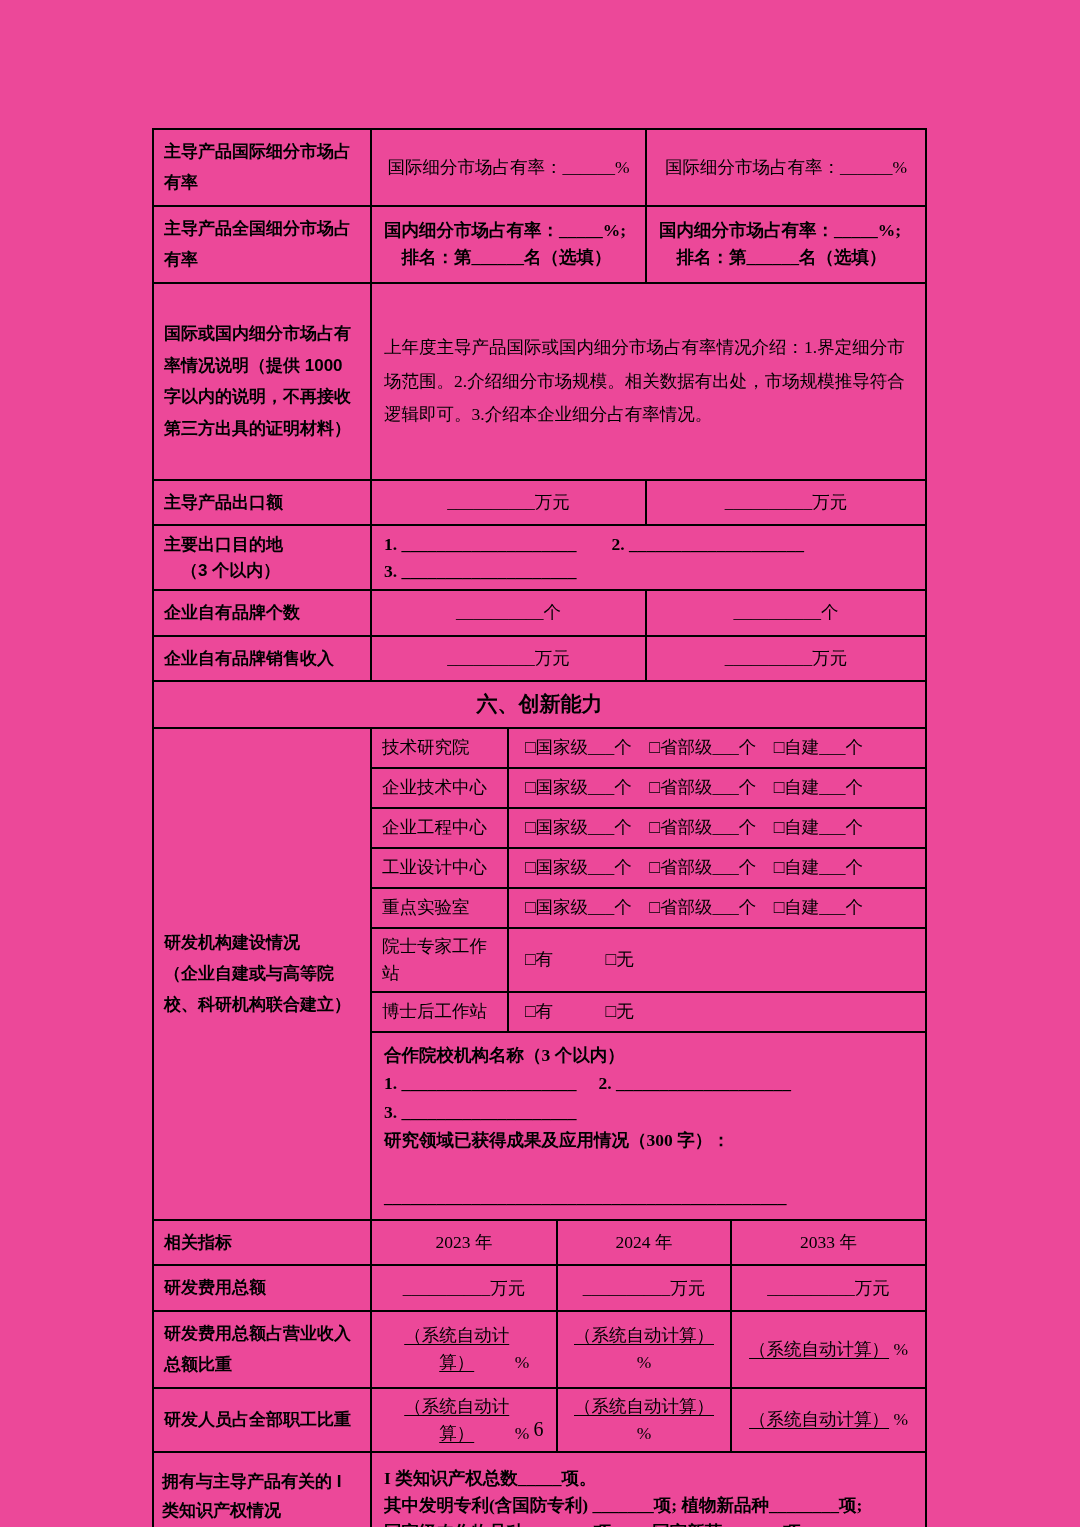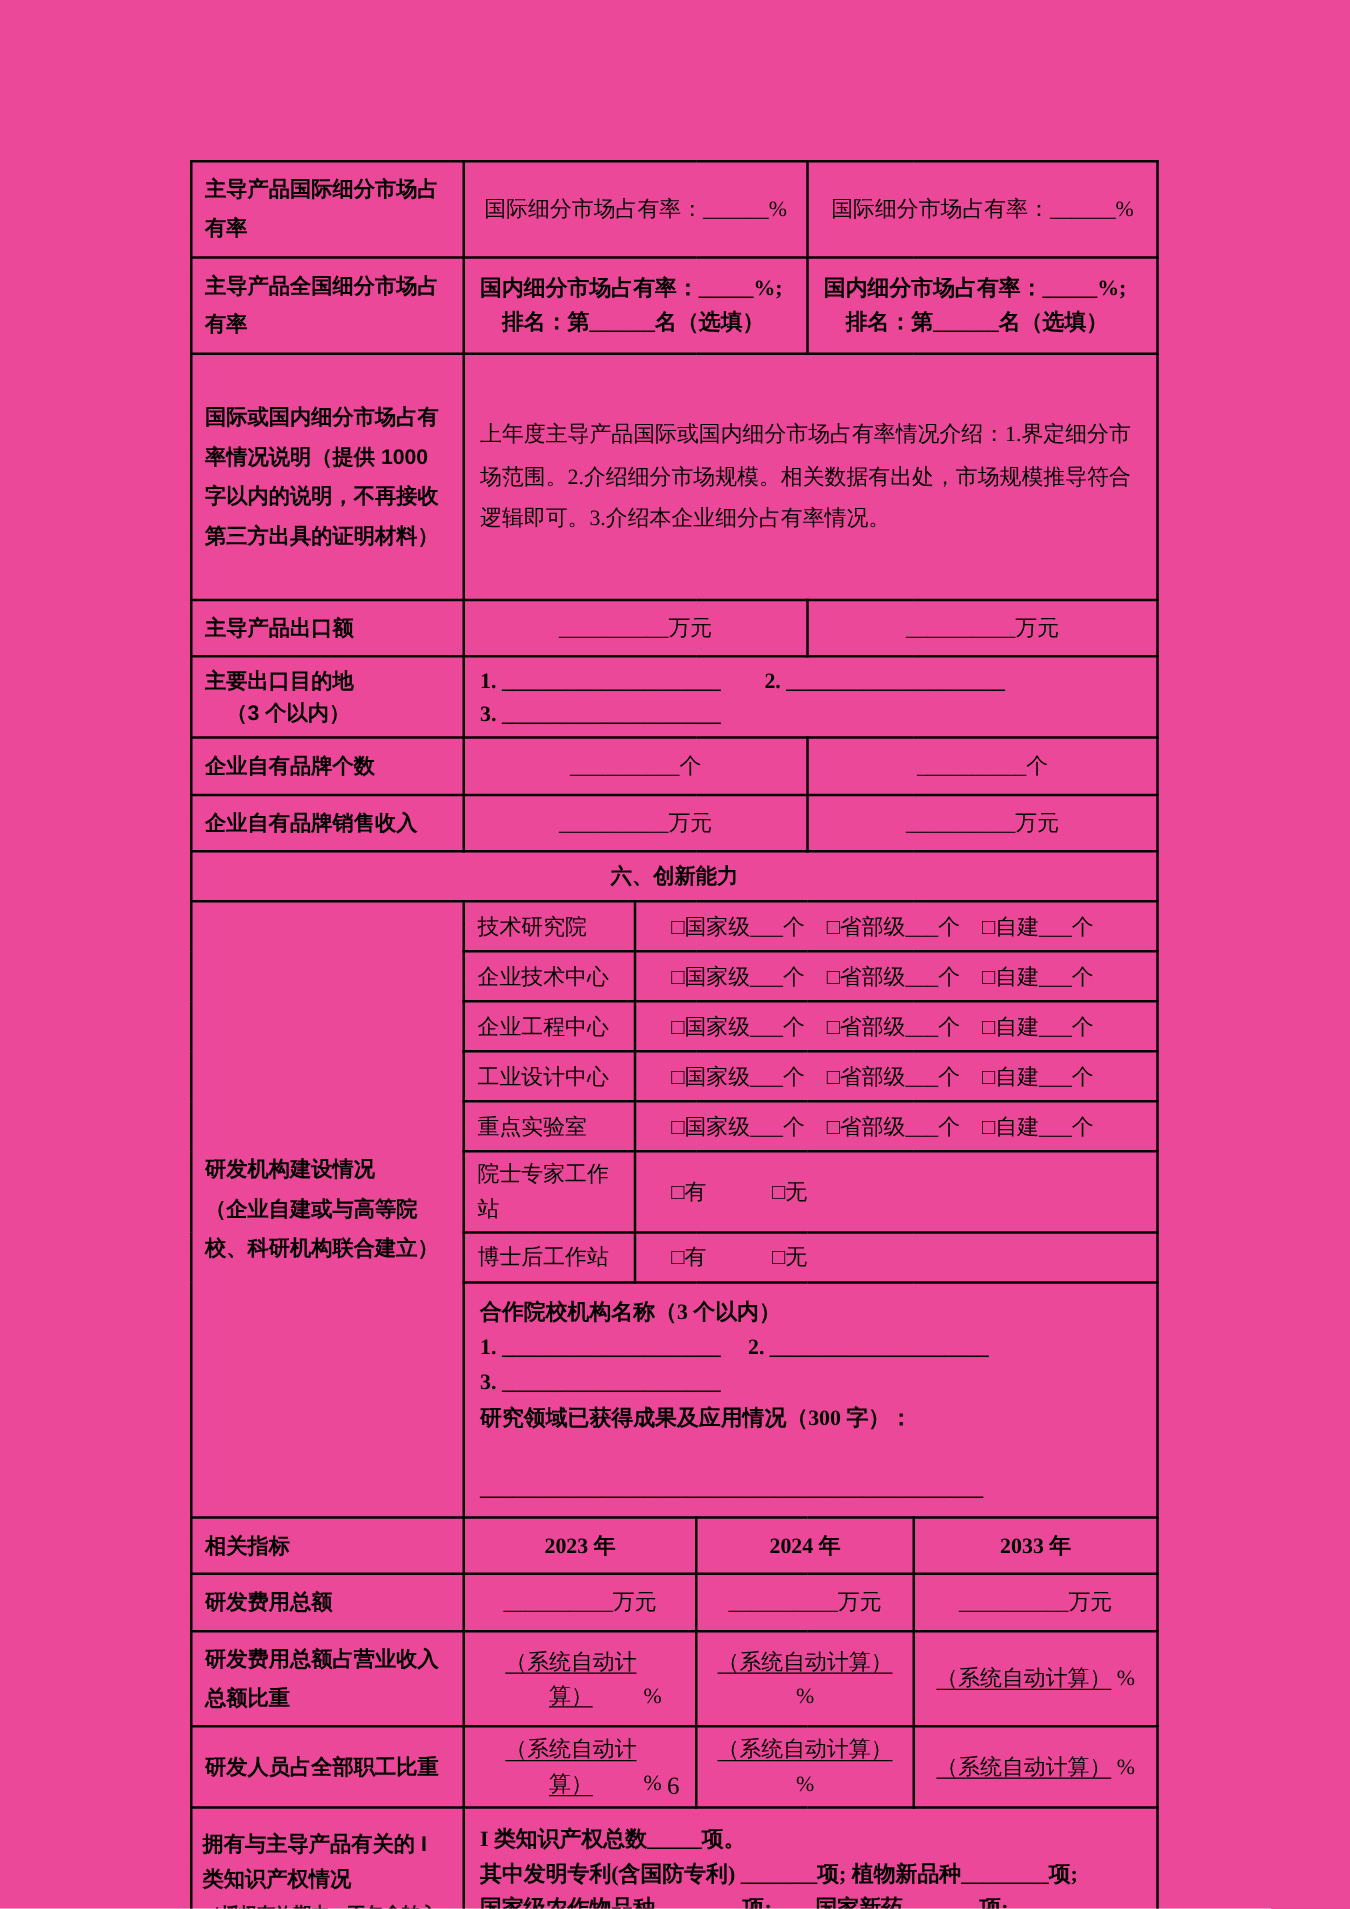--- a/index.html
+++ b/index.html
@@ -37,27 +37,27 @@
     padding: 6px 8px 6px 10px;
     text-align: left;
   }
   .ctr { text-align: center; }
   .pre { white-space: pre-line; font-weight: bold; }
   .tall { line-height: 1.9; }
   .content-pad { padding-left: 12px; padding-right: 10px; }
   .section-hd {
     font-family: Liberation Serif, serif;
     font-weight: bold;
-    font-size: 17px;
+    font-size: 21px;
     text-align: center;
     padding: 6px;
   }
-  .yr { font-weight: bold; text-align: center; }
+  .yr { font-weight: normal; text-align: center; }
   .sub-lbl { padding-left: 10px; padding-right: 4px; }
-  .opts { padding-left: 28px; }
+  .opts { padding-left: 16px; }
   .coop { line-height: 1.62; padding: 8px 10px 8px 12px; vertical-align: top; }
   .auto-narrow {
     display: inline-block;
     width: 116px;
     text-align: center;
     text-decoration: underline;
   }
   u { text-underline-offset: 3px; }
   .ip-label-main {
     font-family: "Liberation Sans", "DejaVu Sans", sans-serif;

